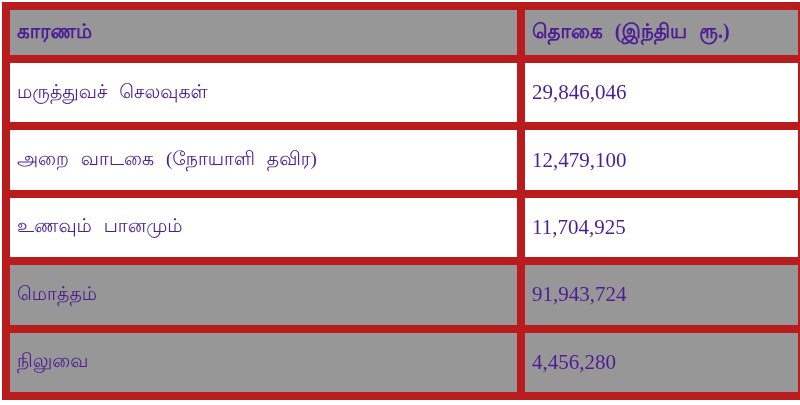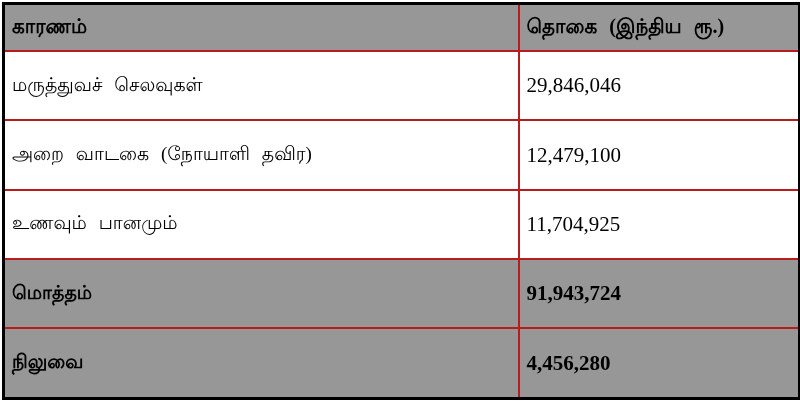--- a/index.html
+++ b/index.html
@@ -19,24 +19,24 @@
   }
   table.expense-table {
     border-collapse: collapse;
     width: 796px;
     height: 398px;
     table-layout: fixed;
     border: 3px solid #000000;
   }
   table.expense-table th,
   table.expense-table td {
-    border: 2px solid #b91c1c;
+    border: 8px solid #b91c1c;
     vertical-align: middle;
     padding: 2px 6px 2px 7px;
-    color: #000000;
+    color: #4c1d95;
     overflow: hidden;
     white-space: nowrap;
   }
   col.c-reason { width: 515px; }
   col.c-amount { width: 281px; }
 
   
   tr.header-row th {
     background: #979797;
     text-align: left;
@@ -54,21 +54,21 @@
     margin-top: 44px;
   }
   td.cell-value {
     font-size: 21px;
     background: #ffffff;
   }
   tr.row-normal td { font-weight: normal; height: 41px; }
 
   tr.row-gray-bold td,
   tr.row-white-bold td {
-    font-weight: bold;
+    font-weight: normal;
     height: 41px;
   }
   tr.row-gray-bold td { background: #979797; }
   tr.row-white-bold td { background: #ffffff; }
 </style>
 </head>
 <body>
 
 <div class="table-wrap">
   <table class="expense-table">

